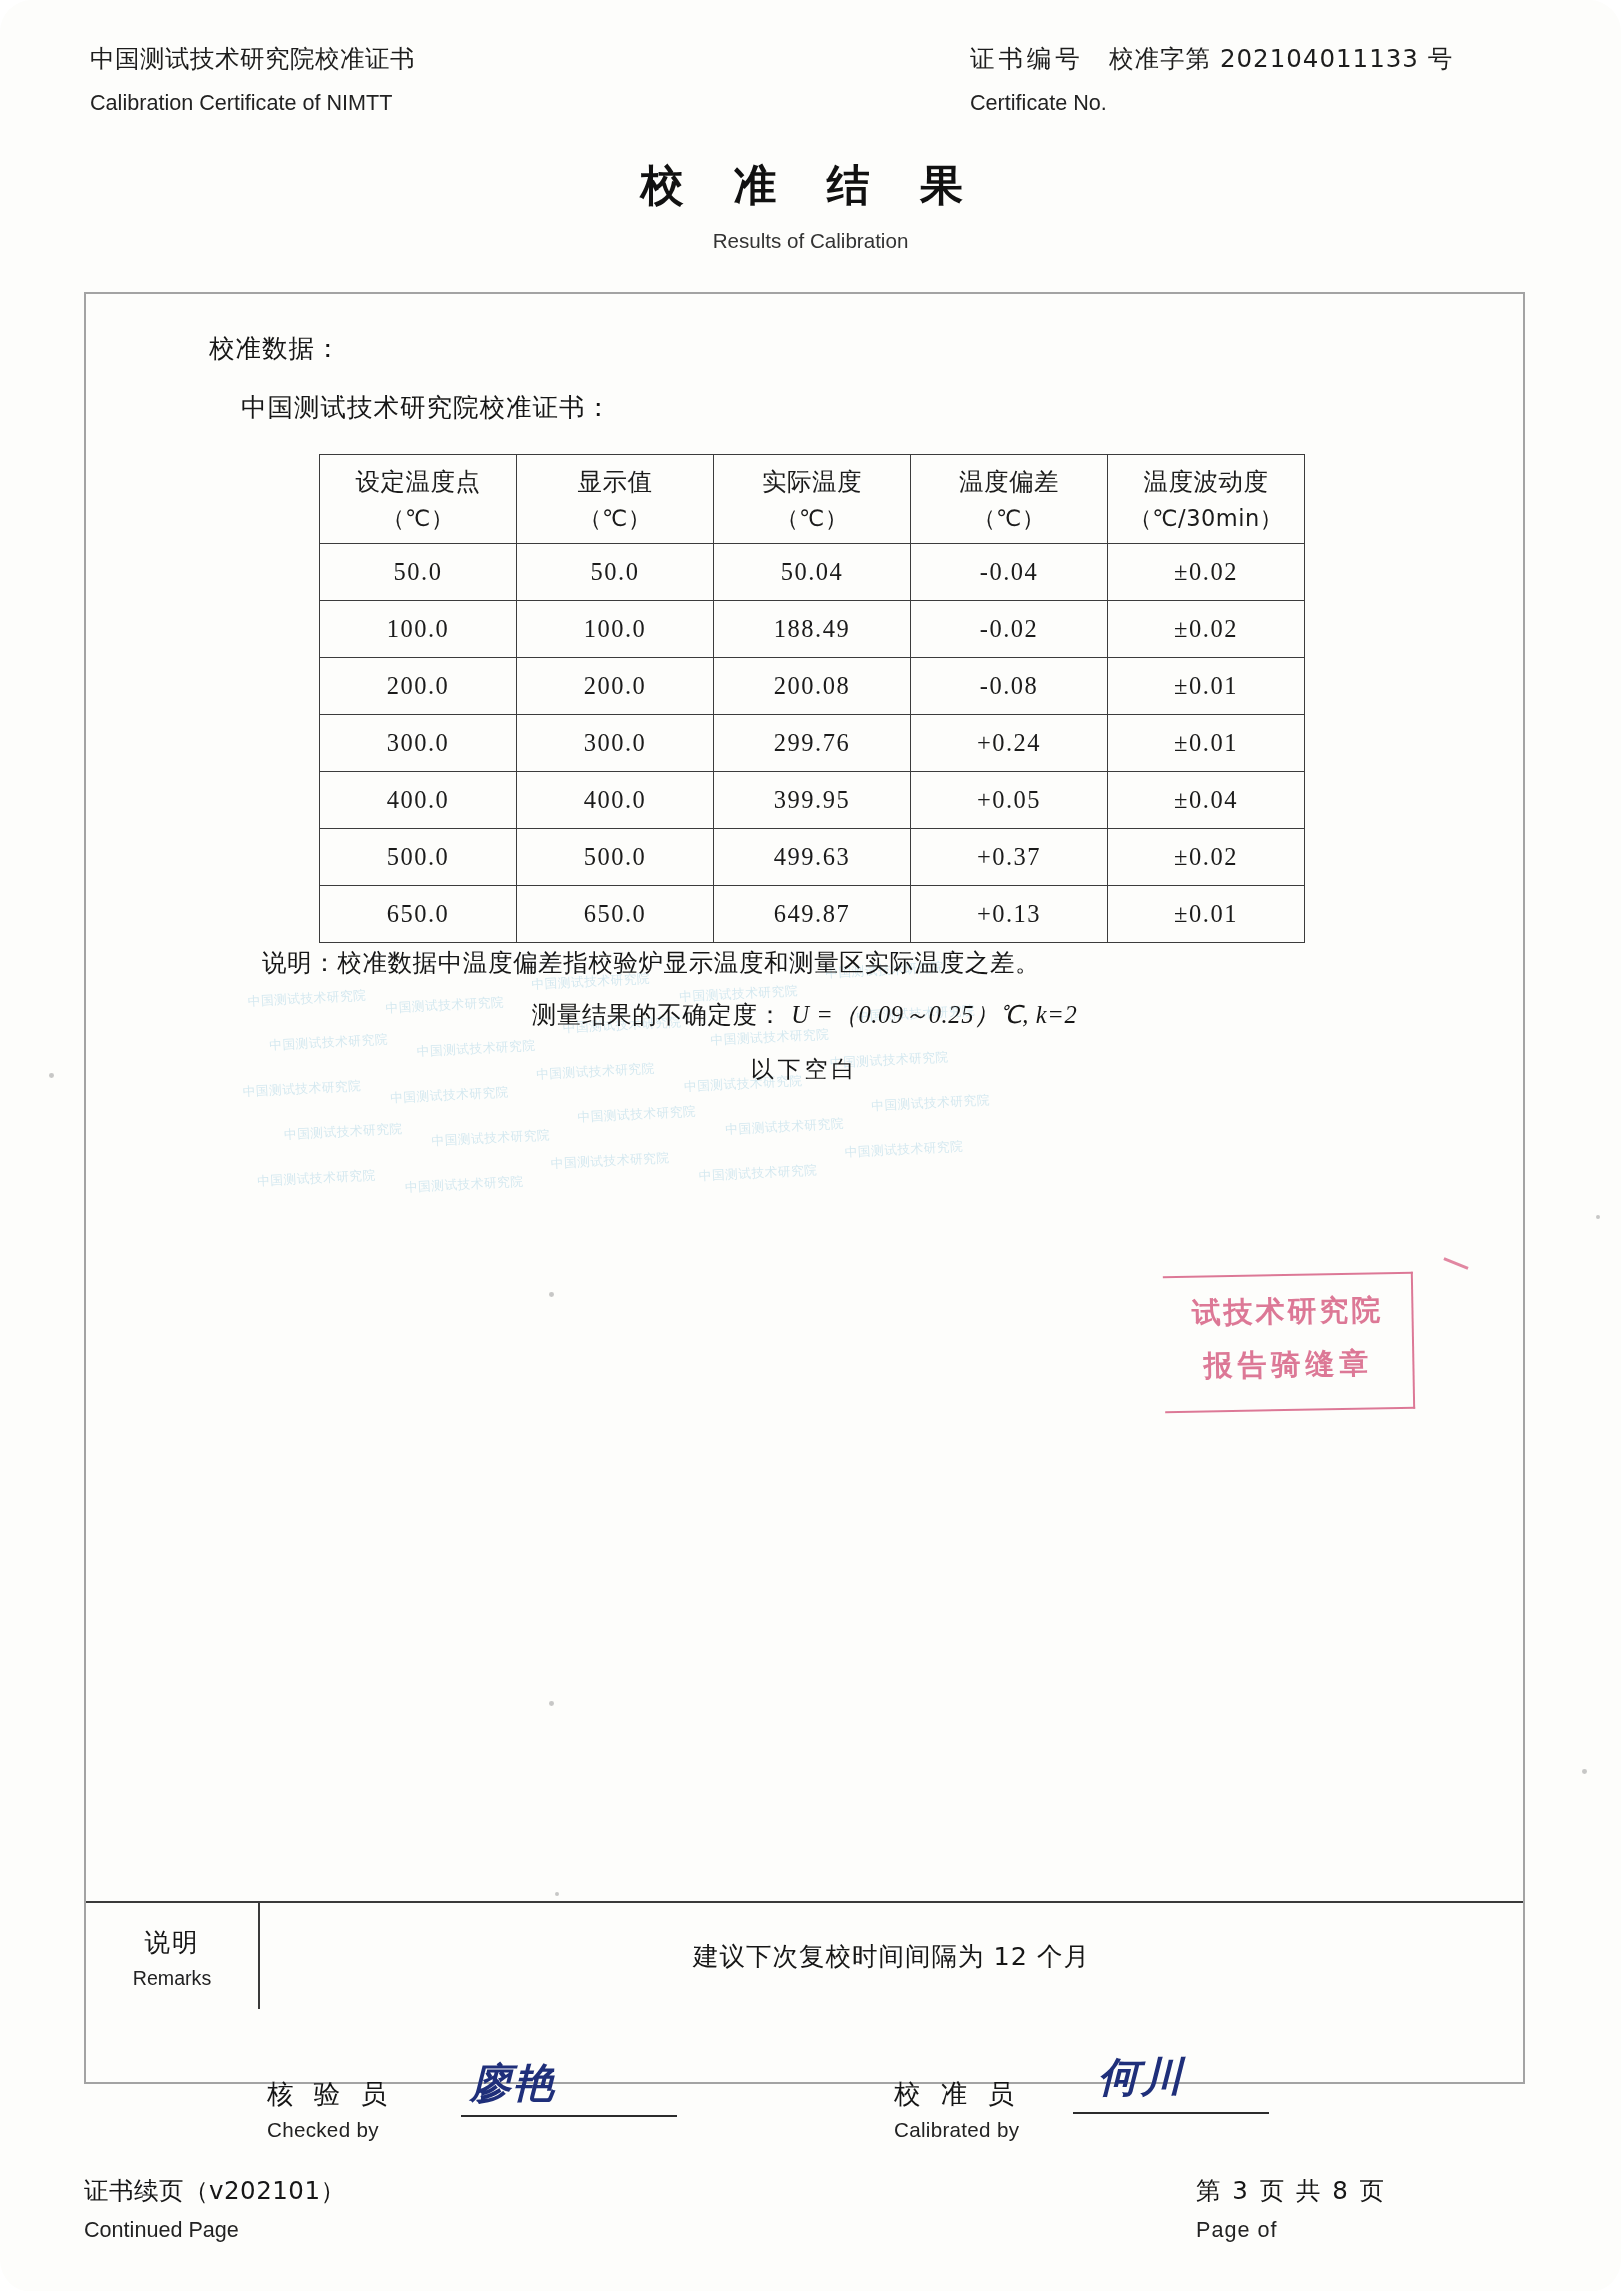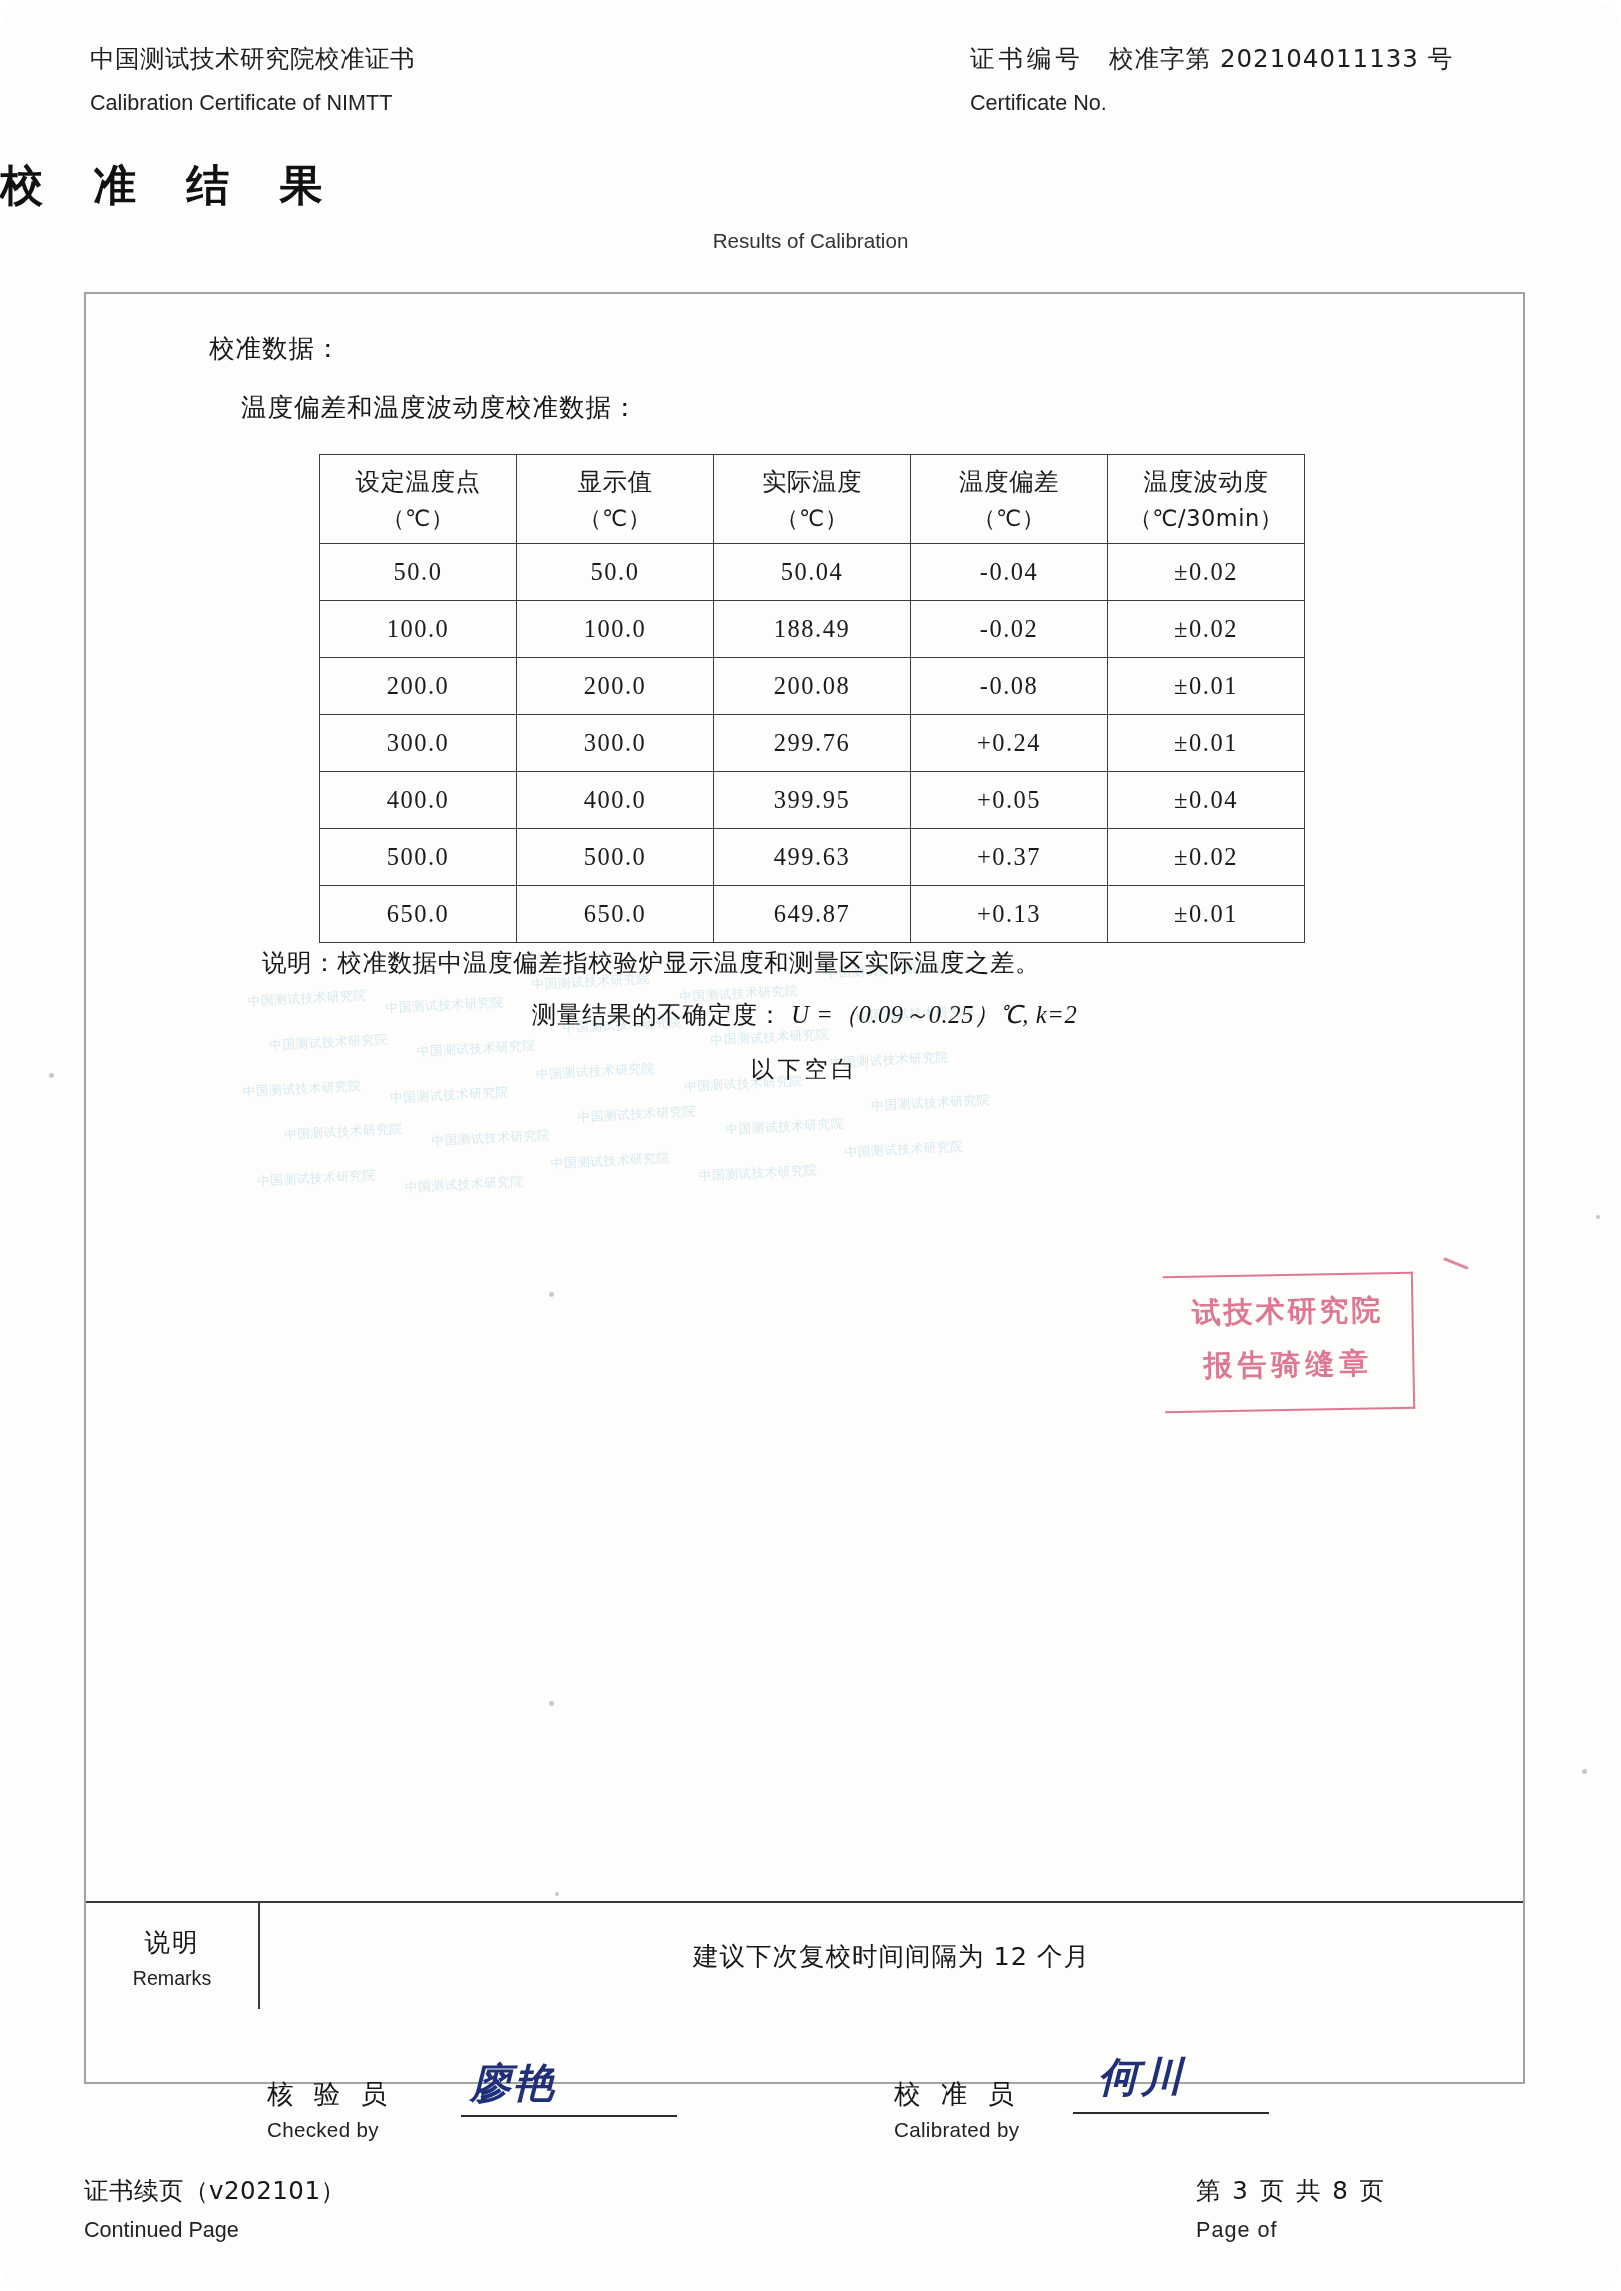--- a/index.html
+++ b/index.html
@@ -61,21 +61,21 @@
     font-family: "Liberation Sans", sans-serif;
     font-size: 21.6px;
     color: #222;
     margin-top: 8.8px;
   }
 
   .title-cn {
     position: absolute;
     left: 0; right: 0;
     top: 157px;
-    text-align: left;
+    text-align: center;
     font-family: "DejaVu Sans", sans-serif;
     font-size: 43px;
     font-weight: bold;
     letter-spacing: 17.6px;
     color: #111;
   }
   .title-en {
     position: absolute;
     left: 0; right: 0;
     top: 229px;
@@ -380,21 +380,21 @@
     </div>
     <div class="en">Certificate No.</div>
   </div>
 
   <div class="title-cn">校 准 结 果</div>
   <div class="title-en">Results of Calibration</div>
 
   <div class="frame">
 
     <div class="sec-label lbl-1">校准数据：</div>
-    <div class="sec-label lbl-2">温度偏差和温度波动度校准数据：</div>
+    <div class="sec-label lbl-2">中国测试技术研究院校准证书：</div>
 
     <table class="data">
       <thead>
         <tr>
           <th>
             <span>设定温度点</span>
             <span class="u">（℃）</span>
           </th>
           <th>
             <span>显示值</span>

